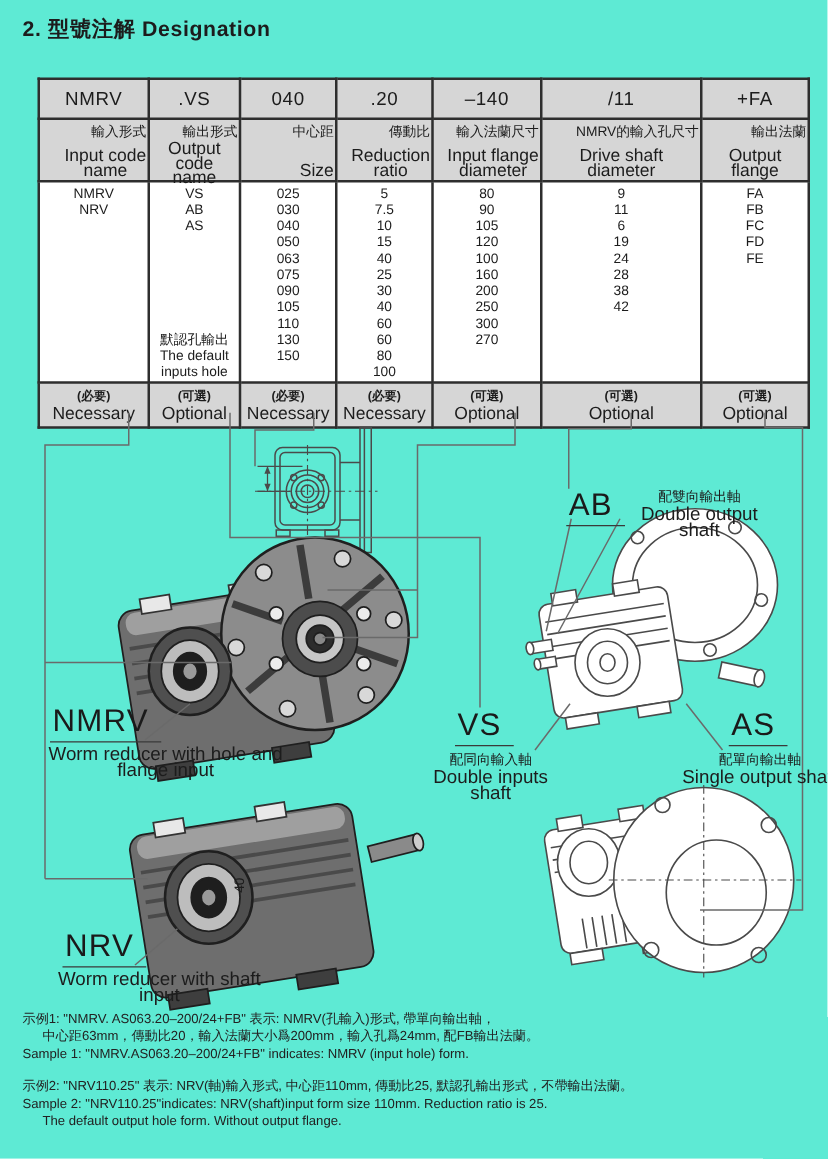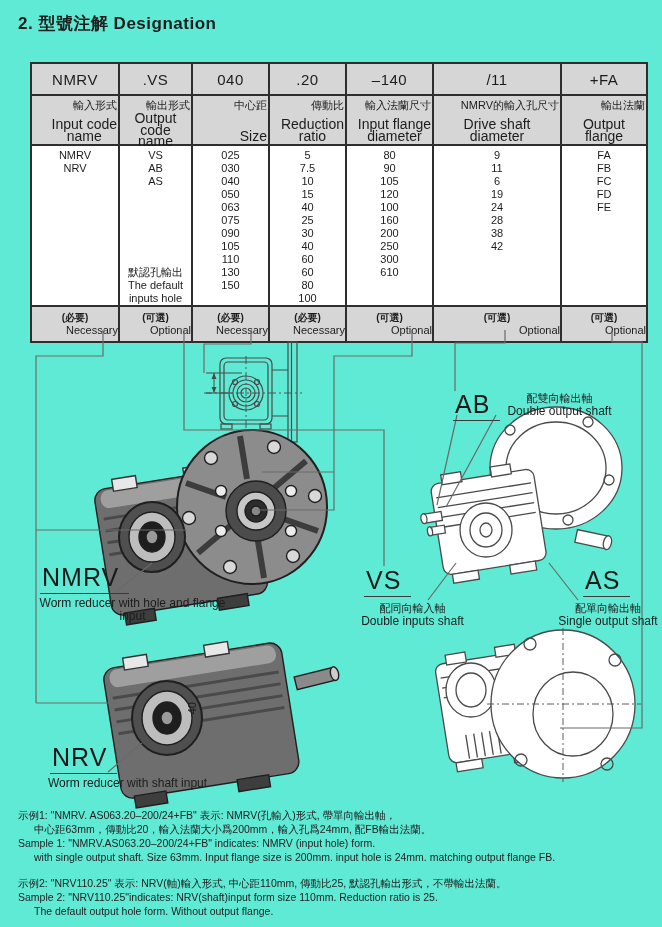--- a/index.html
+++ b/index.html
@@ -12,30 +12,30 @@
   table.spec td{border:2px solid #2e2e2e;text-align:center;vertical-align:middle;padding:0;}
   tr.codes td{height:30px;background:#d6d6d6;font-size:15px;letter-spacing:.5px;}
   tr.desc td{height:48px;background:#d6d6d6;}
   .desc-inner{display:flex;flex-direction:column;justify-content:space-between;height:44px;padding:2px 1px;align-items:flex-end;}
   .hdr-zh{font-size:11px;}
   .hdr-en{font-size:14px;line-height:11.5px;white-space:pre-line;}
   tr.body td{height:156px;background:#fff;vertical-align:top;font-size:11px;padding-top:3px;}
   .cell-line{min-height:13px;line-height:13px;}
   tr.nec td{height:34px;background:#d6d6d6;}
   .nec-zh{font-size:10px;line-height:12px;font-weight:bold;}
-  .nec-en{font-size:11px;line-height:13px;text-align:right;}
+  .nec-en{font-size:14px;line-height:13px;}
 
   
   .diagram{position:absolute;left:0;top:330px;width:662px;height:480px;}
   .diagram svg{position:absolute;left:0;top:0;}
   .code-label{position:absolute;font-size:25px;letter-spacing:1px;line-height:1;color:#1a1a1a;
               border-bottom:1.5px solid #3a3a3a;padding:0 10px 3px 2px;}
   .cap{position:absolute;text-align:center;}
   .cap .zh{font-size:11px;line-height:13px;}
-  .cap .en{font-size:12px;line-height:13px;text-align:center;}
+  .cap .en{font-size:15px;line-height:13px;text-align:center;}
   .dim40{position:absolute;left:186px;top:372px;font-size:11px;writing-mode:vertical-rl;transform:rotate(180deg);}
 
   
   .notes{position:absolute;left:18px;top:808px;width:634px;font-size:10.5px;line-height:14px;color:#222;}
   .note-line{white-space:nowrap;}
   .ind{padding-left:16px;}
   .block2{margin-top:12px;}
 </style>
 </head>
 <body>
@@ -161,21 +161,21 @@
       <td>
             <div class="cell-line">80</div>
             <div class="cell-line">90</div>
             <div class="cell-line">105</div>
             <div class="cell-line">120</div>
             <div class="cell-line">100</div>
             <div class="cell-line">160</div>
             <div class="cell-line">200</div>
             <div class="cell-line">250</div>
             <div class="cell-line">300</div>
-            <div class="cell-line">610</div>
+            <div class="cell-line">270</div>
           </td>
       <td>
             <div class="cell-line">9</div>
             <div class="cell-line">11</div>
             <div class="cell-line">6</div>
             <div class="cell-line">19</div>
             <div class="cell-line">24</div>
             <div class="cell-line">28</div>
             <div class="cell-line">38</div>
             <div class="cell-line">42</div>
@@ -380,35 +380,34 @@
       <div class="en">Worm reducer with shaft input</div>
     </div>
 
     <div class="code-label" style="left:453px;top:62px;">AB</div>
     <div class="cap" style="left:502px;top:62px;width:115px;">
       <div class="zh">配雙向輸出軸</div>
       <div class="en">Double output shaft</div>
     </div>
 
     <div class="code-label" style="left:364px;top:238px;">VS</div>
-    <div class="cap" style="left:350px;top:272px;width:125px;">
+    <div class="cap" style="left:330px;top:272px;width:125px;">
       <div class="zh">配同向輸入軸</div>
       <div class="en">Double inputs shaft</div>
     </div>
 
     <div class="code-label" style="left:583px;top:238px;">AS</div>
     <div class="cap" style="left:543px;top:272px;width:130px;">
       <div class="zh">配單向輸出軸</div>
       <div class="en">Single output shaft</div>
     </div>
   </div>
 
   <div class="notes">
     <div class="note-line">示例1: "NMRV. AS063.20–200/24+FB" 表示: NMRV(孔輸入)形式, 帶單向輸出軸，</div>
     <div class="note-line ind">中心距63mm，傳動比20，輸入法蘭大小爲200mm，輸入孔爲24mm, 配FB輸出法蘭。</div>
     <div class="note-line">Sample 1: "NMRV.AS063.20–200/24+FB" indicates: NMRV (input hole) form.</div>
-    <div class="note-line ind">with single output shaft. Size 63mm. Input flange size is 200mm. input hole is 24mm. matching output flange FB.</div>
     <div class="note-line block2">示例2: "NRV110.25" 表示: NRV(軸)輸入形式, 中心距110mm, 傳動比25, 默認孔輸出形式，不帶輸出法蘭。</div>
     <div class="note-line">Sample 2: "NRV110.25"indicates: NRV(shaft)input form size 110mm. Reduction  ratio is 25.</div>
     <div class="note-line ind">The default output hole form. Without output flange.</div>
   </div>
 
 </div>
 
 </body></html>

